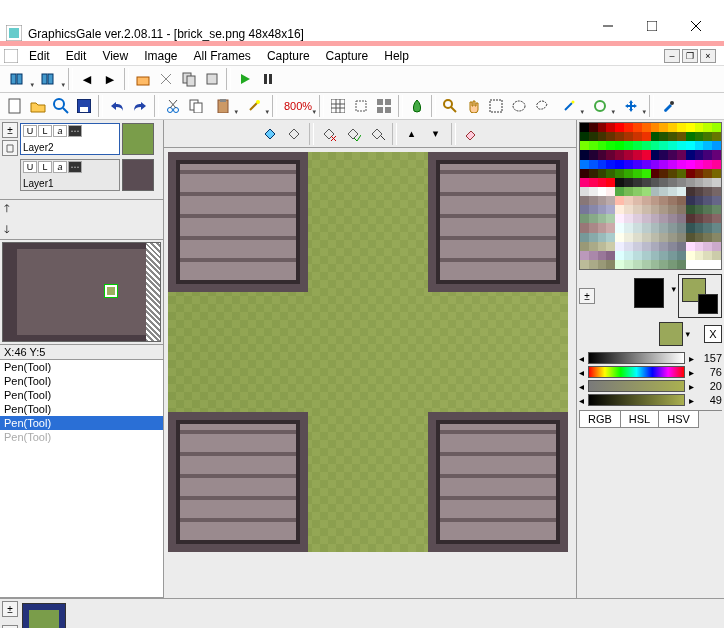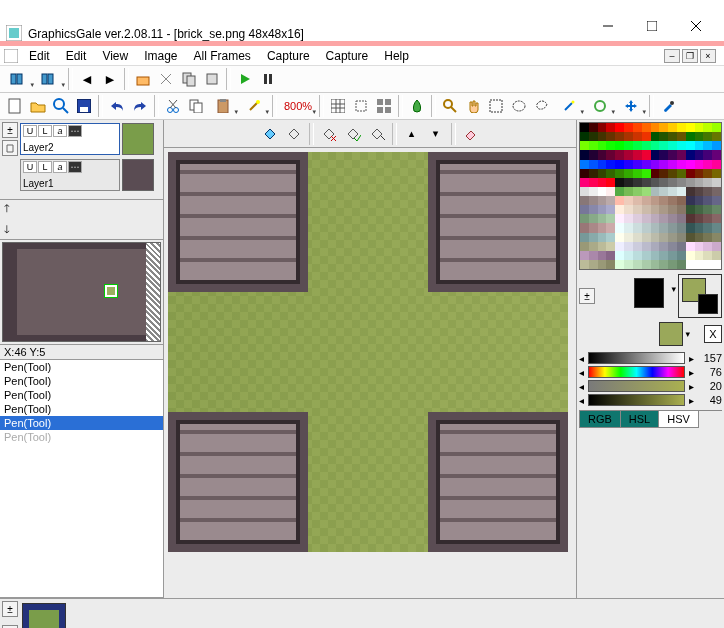--- a/index.html
+++ b/index.html
@@ -76,21 +76,21 @@
   .sliders { margin-top:6px; display:flex; flex-direction:column; gap:2px; }
   .srow { display:flex; align-items:center; gap:4px; }
   .sbar { flex:1; height:12px; border:1px solid #555; position:relative; }
   .sval { width:24px; font-size:11px; text-align:right;}
   .sarrow { font-size:10px; }
   .grad-gray{background:linear-gradient(90deg,#000,#fff);}
   .grad-hue{background:linear-gradient(90deg,#f00,#ff0,#0f0,#0ff,#00f,#f0f,#f00);}
   .grad-sat{background:linear-gradient(90deg,#7a7a7a,#aab050);}
   .grad-val{background:linear-gradient(90deg,#000,#aab050);}
   .tabs { display:flex; margin-top:4px; border-top:1px solid #888;}
-  .tab { padding:2px 8px; border:1px solid #888; border-top:none; background:#0f766e; font-size:11px; margin-right:-1px;}
+  .tab { padding:2px 8px; border:1px solid #888; border-top:none; background:#ffffff; font-size:11px; margin-right:-1px;}
   .tab.sel{background:#fff;}
   svg { display:block; }
 </style>
 </head>
 <body>
 
 <div class="titlebar">
   <span class="icon">
     <svg width="16" height="16">
         <rect width="16" height="16" fill="#fff" stroke="#888"></rect>

